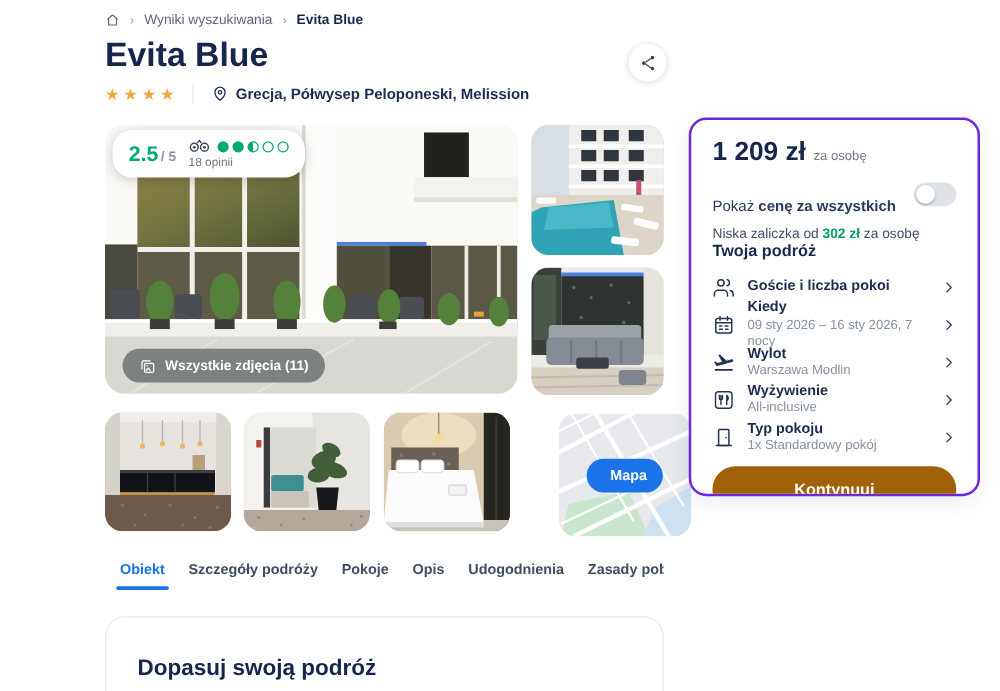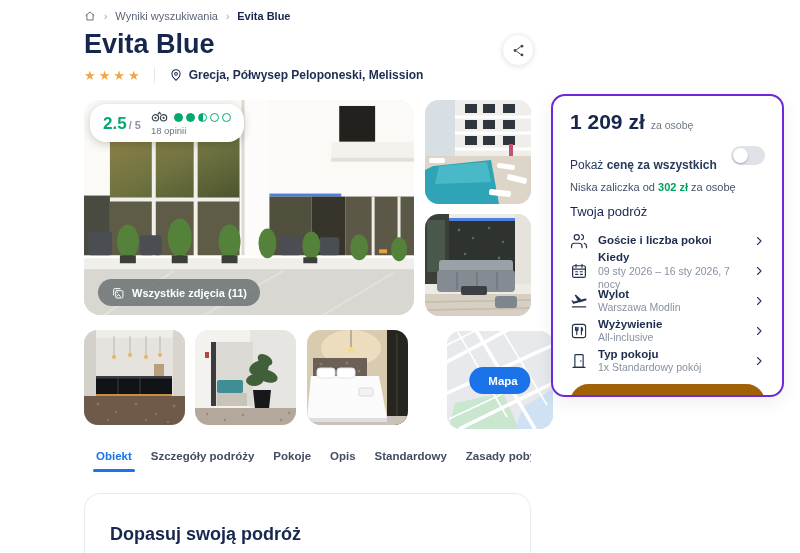--- a/index.html
+++ b/index.html
@@ -71,21 +71,21 @@
   .bk-price { font-size:21px; font-weight:800; color:#16264c; }
   .bk-price-suffix { font-size:10.5px; color:#707a88; }
   .bk-toggle-row { display:flex; justify-content:space-between; align-items:center; margin-top:4px; }
   .bk-toggle-label { font-size:12px; color:#2a3a5c;margin-top:20px; }
   .bk-toggle-label b { font-weight:700; }
   .toggle { width:34px; height:19px; border-radius:10px; background:#dfe3e8; position:relative; cursor:pointer; flex:none; }
   .toggle-knob { position:absolute; left:2px; top:2px; width:15px; height:15px; background:#fff;
     border-radius:50%; box-shadow:0 1px 2px rgba(0,0,0,.28); }
   .bk-deposit { margin-top:9px; font-size:11px; color:#44506a; }
   .bk-deposit .amount { color:#00a05f; font-weight:700; }
-  .bk-heading { margin-top:11px; font-size:13px; font-weight:400; color:#16264c; }
+  .bk-heading { font-size:13px; font-weight:700; color:#16264c; }
   .bk-items { margin-top:7px; display:flex; flex-direction:column; }
   .bk-item { display:flex; align-items:center; gap:10px; height:30px; cursor:pointer; }
   .bk-item-icon { width:18px; height:18px; flex:none; color:#24334f; }
   .bk-item-icon svg { width:18px; height:18px; display:block; }
   .bk-item-text { flex:1; min-width:0; }
   .bk-item-title { font-size:11.5px; font-weight:700; color:#1c2b4e; line-height:1.2; }
   .bk-item-value { font-size:10.5px; color:#8791a0; line-height:1.25; }
   .bk-chevron { flex:none; width:12px; height:12px; color:#2a3a5c; }
   .bk-chevron svg { width:12px; height:12px; display:block; }
   .bk-cta { margin-top:8px; width:100%; height:37px; border-radius:19px; background:#a16207;
@@ -445,21 +445,21 @@
     </span>
     <span>Mapa</span>
   </button>
 </div>
 
 <div class="tabs">
   <div class="tab active">Obiekt</div>
   <div class="tab">Szczegóły podróży</div>
   <div class="tab">Pokoje</div>
   <div class="tab">Opis</div>
-  <div class="tab">Standardowy</div>
+  <div class="tab">Udogodnienia</div>
   <div class="tab">Zasady pobytu</div>
 </div>
 
 <section class="content-card">
   <h2 class="content-title">Dopasuj swoją podróż</h2>
 </section>
 
 <aside class="booking-card">
   <div class="bk-price-row">
     <span class="bk-price">1 209 zł</span>

